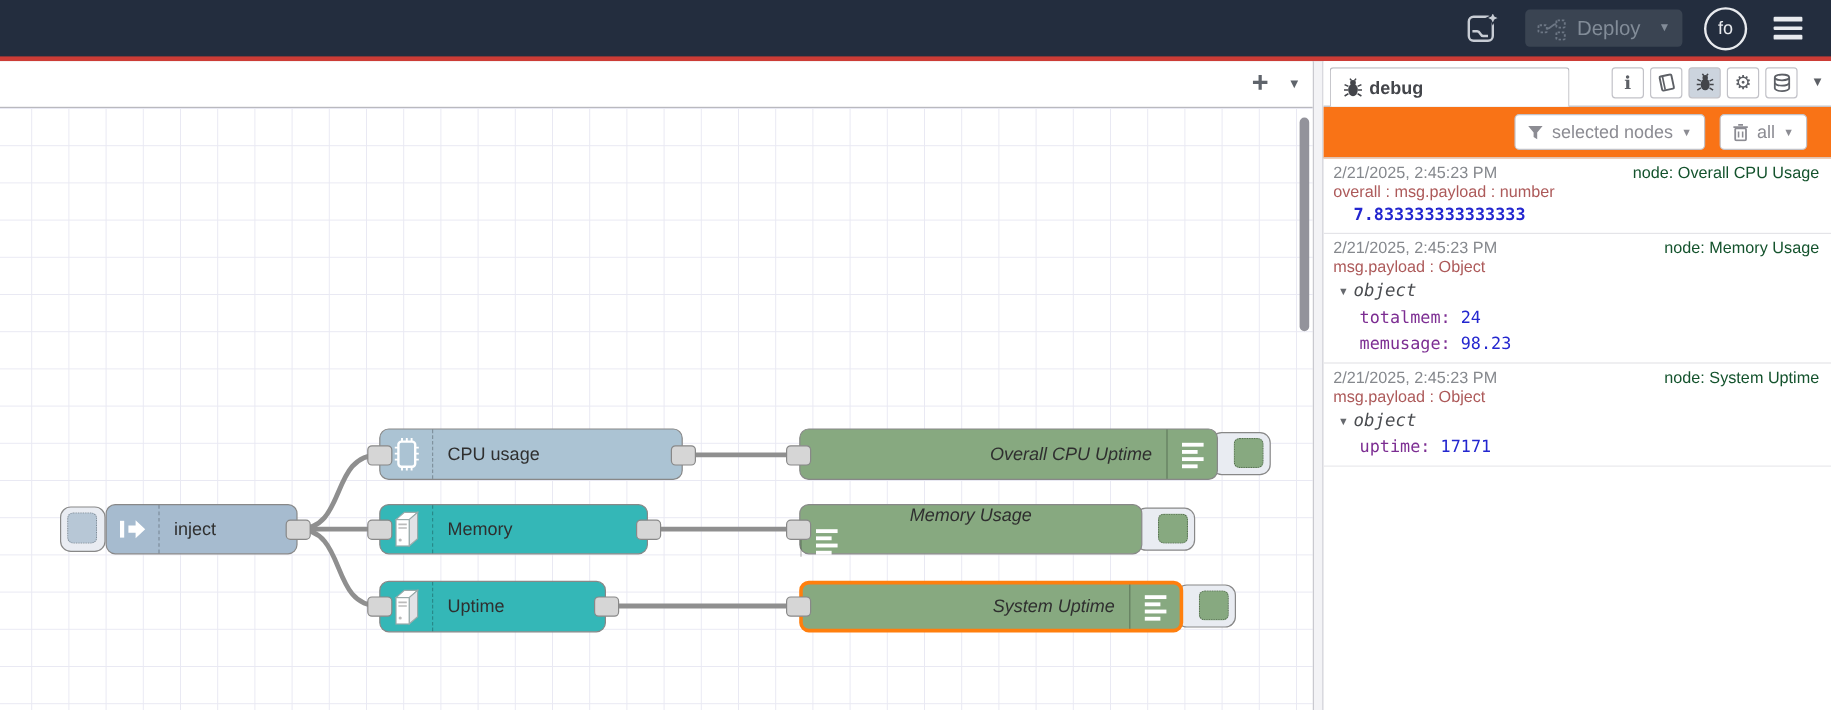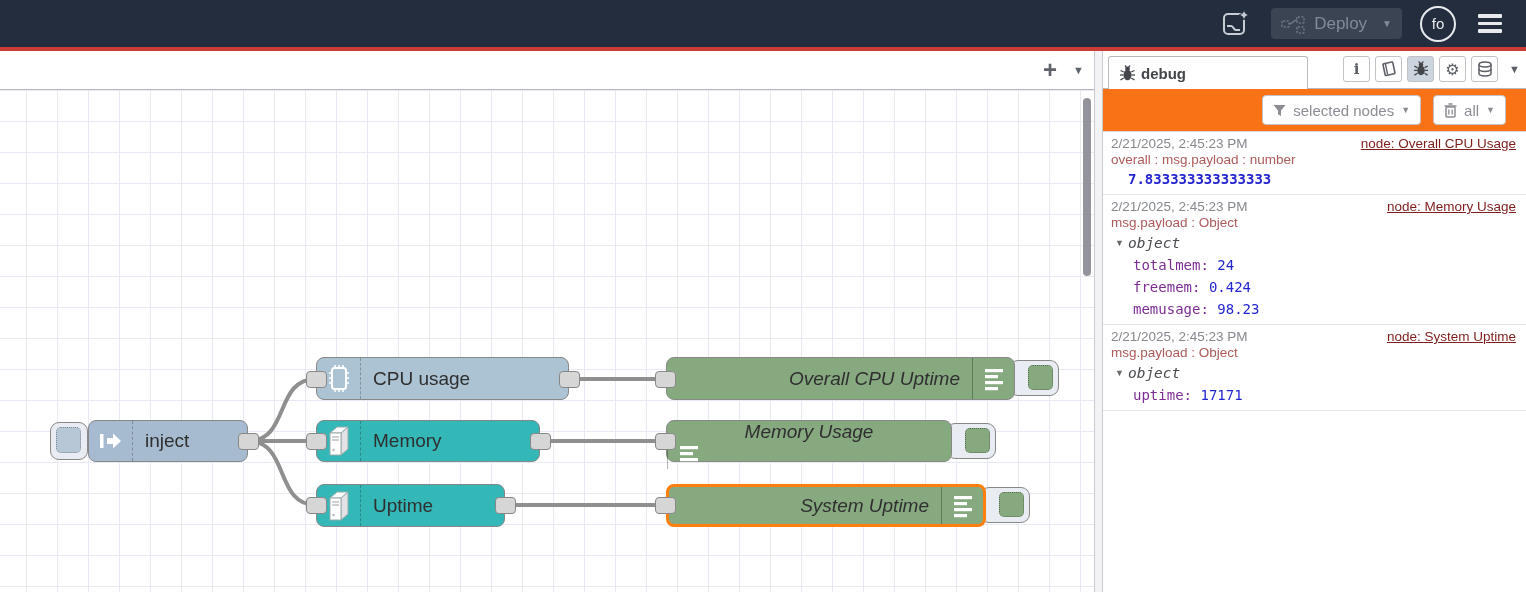--- a/index.html
+++ b/index.html
@@ -26,21 +26,21 @@
   .plus-btn { font-size:24px; color:#5f646b; font-weight:bold; cursor:pointer; line-height:1; }
   .tab-caret { font-size:11px; color:#5f646b; cursor:pointer; }
 
   .canvas { position:relative; width:1094px; height:502px; background:#fff; overflow:hidden;
             background-image:linear-gradient(to right,#e9e9f3 1px,transparent 1px),
                              linear-gradient(to bottom,#e9e9f3 1px,transparent 1px);
             background-size:31px 31px; background-position:26px 31px; }
   .wires { position:absolute; left:0; top:0; }
 
   .node { position:absolute; display:flex; align-items:center; border-radius:8px;
-          border:1.5px solid #888; color:#2f2f2f; font-size:19px; cursor:pointer; z-index:2; }
+          border:1.5px solid #888; color:#2f2f2f; font-size:15px; cursor:pointer; z-index:2; }
   .node-label { flex:1; padding:0 12px; white-space:nowrap; }
   .node-icon-area { width:44px; align-self:stretch; display:flex; align-items:center; justify-content:center; }
   .icon-left  { border-right:1px dashed rgba(0,0,0,0.25); }
   .icon-right { border-left:1px solid rgba(0,0,0,0.28); }
   .debug-node .node-label { text-align:right; font-style:italic; }
   .selected { border:3px solid #ff7f0e; }
 
   .port { position:absolute; width:21px; height:17px; background:#d6d6d6; border:1.5px solid #888;
           border-radius:4px; z-index:3; cursor:crosshair; }
 
@@ -77,21 +77,21 @@
   .filter-row { height:43px; background:#f97316; border-bottom:1px solid #d9d9de;
                 display:flex; align-items:center; justify-content:flex-end; gap:12px; padding-right:20px; }
   .filter-btn { height:30px; background:#fff; border:1px solid #c2c2c8; border-radius:4px;
                 display:flex; align-items:center; gap:7px; padding:0 10px; color:#8c8c93; font-size:15px; cursor:pointer; }
   .filter-btn .caret { font-size:9px; color:#8c8c93; }
 
   .msg-list { overflow:hidden; }
   .msg { border-bottom:1px solid #e4e4e8; padding:4px 10px 7px 8px; }
   .msg-meta { display:flex; align-items:flex-start; font-size:13.5px;gap:36px; }
   .msg-ts { color:#85888d; }
-  .msg-node { margin-left:auto; color:#7f1d1d;text-decoration:underline; }
+  .msg-node { margin-left:auto; color:#14532d; }
   .msg-prop { color:#ad5a5a; font-size:13.5px; margin-top:1px; }
   .msg-value { font-family:"DejaVu Sans Mono",monospace; font-size:14px; font-weight:bold;
                color:#2326cf; margin-top:4px; padding-left:2px;margin-left:15px; }
   .obj-row { display:flex; align-items:center; gap:4px; margin-top:5px; padding-left:4px; cursor:pointer; }
   .obj-caret { font-size:9px; color:#66696e; }
   .obj-label { font-family:"DejaVu Sans Mono",monospace; font-style:italic; font-size:14.5px; color:#4a4c50; }
   .kv-row { font-family:"DejaVu Sans Mono",monospace; font-size:14px; margin-top:6px; padding-left:22px; }
   .kv-key { color:#7c2d92; }
   .kv-val { color:#2326cf; }
 
@@ -389,24 +389,20 @@
       <div class="msg-prop">msg.payload : Object</div>
       <div class="obj-row">
         <span class="obj-caret">▼</span>
         <span class="obj-label">object</span>
       </div>
       <div class="kv-row">
         <span class="kv-key">totalmem:</span>
         <span class="kv-val">24</span>
       </div>
       <div class="kv-row">
-        <span class="kv-key">freemem:</span>
-        <span class="kv-val">0.424</span>
-      </div>
-      <div class="kv-row">
         <span class="kv-key">memusage:</span>
         <span class="kv-val">98.23</span>
       </div>
     </div>
 
     <div class="msg">
       <div class="msg-meta">
         <span class="msg-ts">2/21/2025, 2:45:23 PM</span>
         <span class="msg-node">node: System Uptime</span>
       </div>

